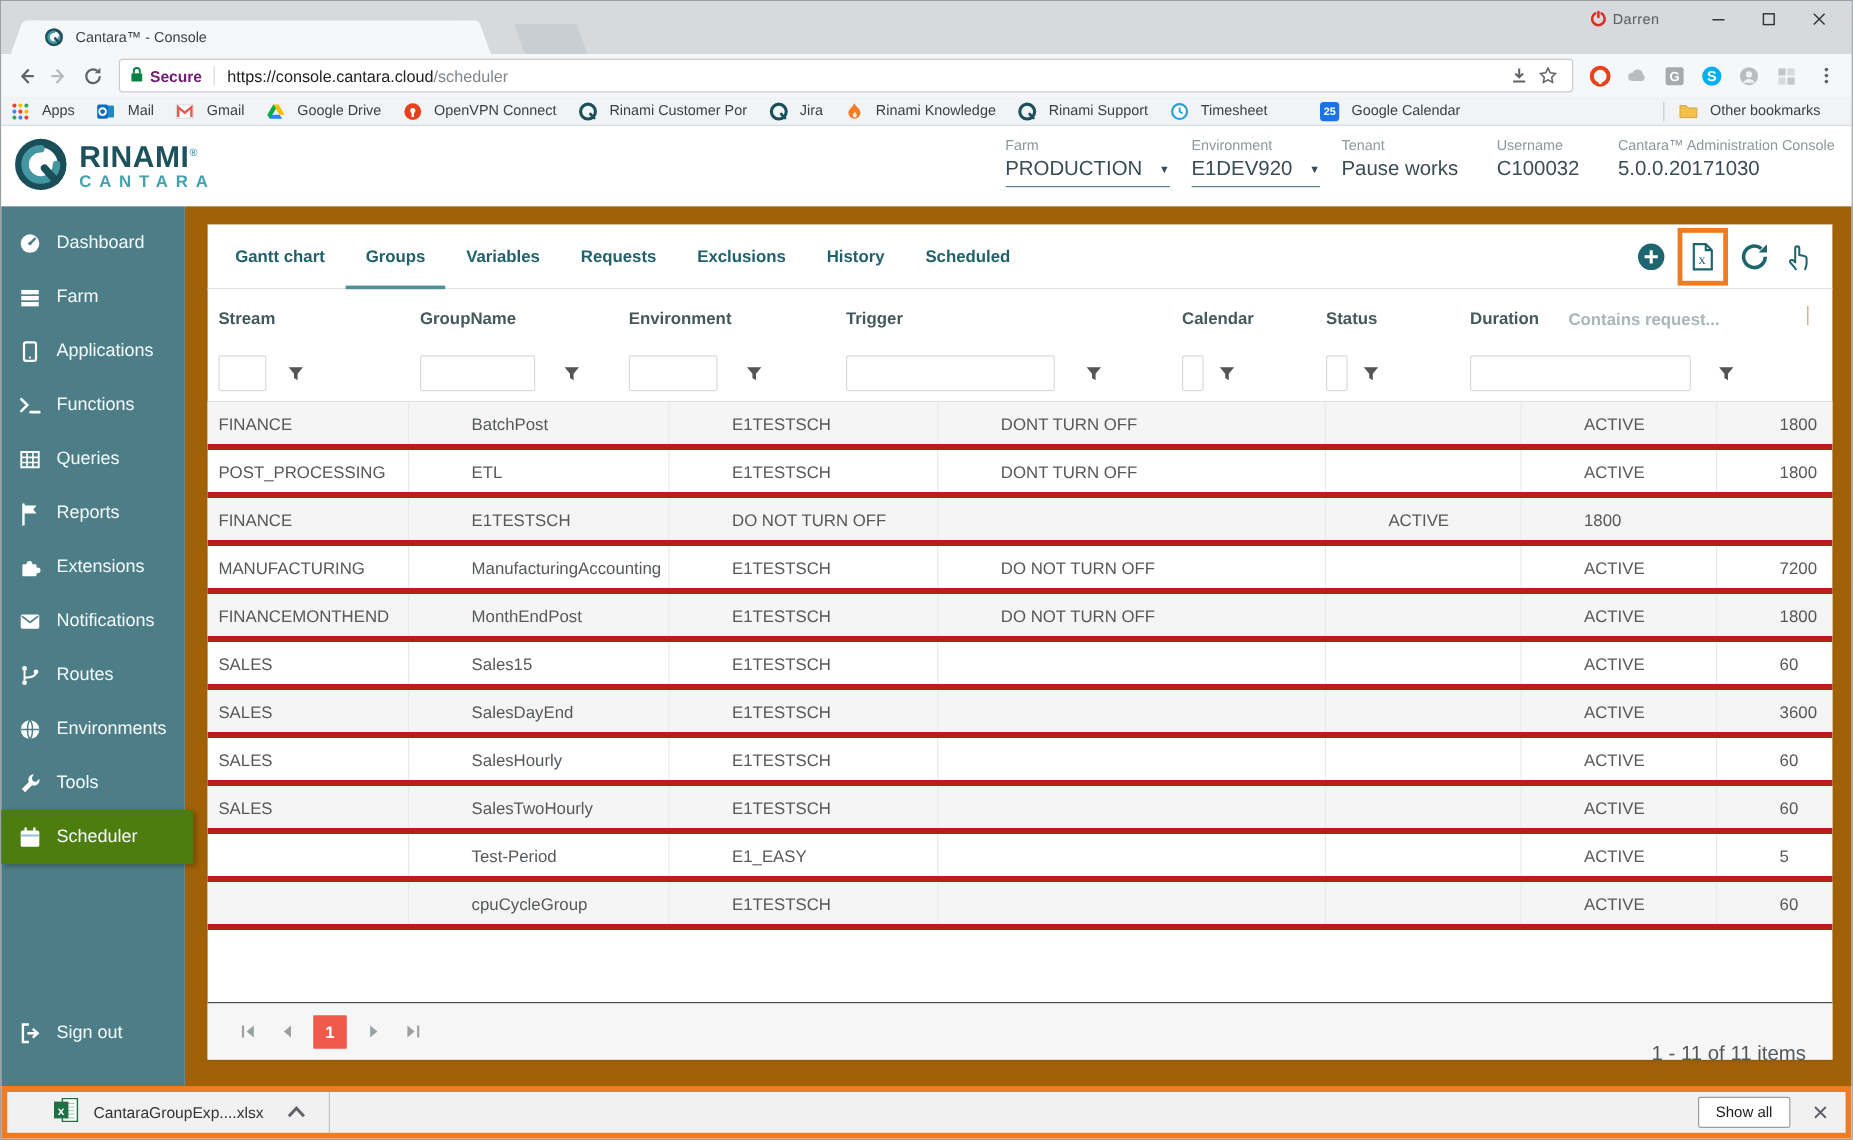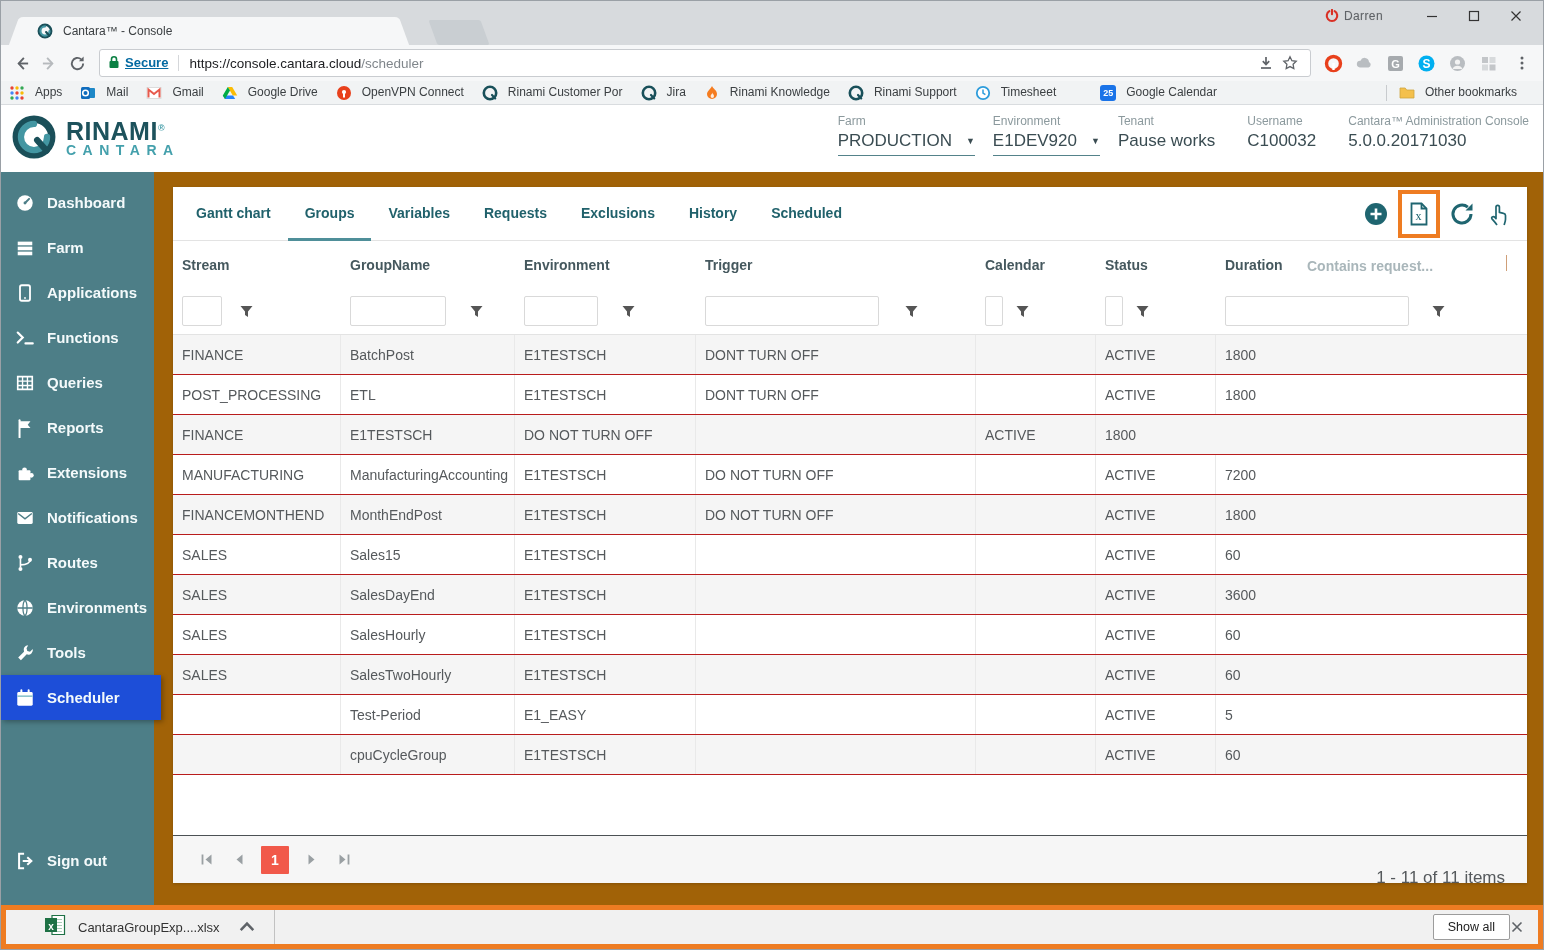--- a/index.html
+++ b/index.html
@@ -20,21 +20,21 @@
   .profile-chip{display:flex;align-items:center;gap:5px;margin-right:24px;}
   .profile-chip .js-icon{width:14px;height:14px;display:inline-block;}
   .profile-name{font-size:12px;color:#5f6368;letter-spacing:.4px;text-shadow:0 0 1px #bbb;}
   .winbtn{width:34px;height:24px;display:flex;align-items:center;justify-content:center;color:#3c4043;}
   .winbtn svg{width:12px;height:12px;}
 
   .toolbar{height:36px;background:#f6f7f8;display:flex;align-items:center;flex:0 0 36px;padding:0 6px;}
   .navbtn{width:28px;height:28px;display:flex;align-items:center;justify-content:center;}
   .navbtn svg{width:17px;height:17px;}
   .omnibox{flex:0 0 auto;width:1212px;height:28px;background:#fff;border:1px solid #c9ccd0;border-radius:3px;margin-left:8px;display:flex;align-items:center;padding:0 8px;}
-  .secure{display:flex;gap:5px;color:#0369a1;font-size:13px;font-weight:700;text-decoration:underline;}
+  .secure{display:flex;align-items:center;gap:5px;color:#701a75;font-size:13px;font-weight:700;}
   .secure svg{width:12px;height:14px;}
   .url-sep{width:1px;height:16px;background:#d5d7da;margin:0 10px;}
   .url{font-size:13.5px;color:#202124;}
   .url .path{color:#80868b;}
   .omni-spacer{flex:1;}
   .omni-ic{width:24px;height:24px;display:flex;align-items:center;justify-content:center;}
   .omni-ic svg{width:16px;height:16px;}
   .ext-row{display:flex;align-items:center;gap:7px;margin-left:10px;}
   .ext-ic{width:24px;height:24px;display:flex;align-items:center;justify-content:center;}
   .ext-ic svg{width:19px;height:19px;}
@@ -60,24 +60,24 @@
   .hfields{position:absolute;right:14px;top:9px;display:flex;gap:18px;}
   .hfield{display:flex;flex-direction:column;}
   .hfield .lbl{font-size:12px;color:#8b999d;margin-bottom:3px;}
   .hfield .val{font-size:17px;color:#3a4c52;display:flex;align-items:center;justify-content:space-between;padding-bottom:4px;}
   .hfield .caret{font-size:9px;color:#3a4c52;margin-left:14px;}
   .hfield.dd .val{border-bottom:1px solid #53828a;}
 
   
   .bodyrow{flex:1;display:flex;min-height:0;}
   .sidebar{width:153px;background:#4d7e87;display:flex;flex-direction:column;padding-top:8px;flex:0 0 153px;z-index:3;}
-  .sbitem{height:45px;display:flex;align-items:center;gap:12px;padding-left:14px;color:#f4fafb;font-size:15px;font-weight:700;position:relative;cursor:default;white-space:nowrap;}
+  .sbitem{height:45px;display:flex;align-items:center;gap:12px;padding-left:14px;color:#f4fafb;font-size:15px;font-weight:400;position:relative;cursor:default;white-space:nowrap;}
   .sbitem .js-icon{width:20px;height:20px;flex:0 0 20px;display:inline-flex;}
   .sbitem .js-icon svg{width:20px;height:20px;}
-  .sbitem.active{background:#1d4ed8;width:160px;box-shadow:2px 2px 5px rgba(0,0,0,.3);}
+  .sbitem.active{background:#4d7c0f;width:160px;box-shadow:2px 2px 5px rgba(0,0,0,.3);}
   .sb-spacer{flex:1;}
   .sb-signout{margin-bottom:22px;}
 
   .content{flex:1;position:relative;background:#a16207;}
   .card{position:absolute;left:19px;right:16px;top:15px;bottom:22px;background:#fff;box-shadow:0 1px 3px rgba(0,0,0,.18);}
 
   
   .ctabs{height:54px;border-bottom:1px solid #e3e3e3;display:flex;align-items:stretch;padding-left:6px;position:relative;}
   .ctab{padding:0 17px;display:flex;align-items:center;font-size:14px;font-weight:700;color:#20616b;border-bottom:3px solid transparent;margin-bottom:-1px;cursor:default;}
   .ctab.active{border-bottom-color:#4f8f99;}
@@ -93,21 +93,21 @@
   .th .contains{position:absolute;left:91px;top:17px;color:#a9b6ba;font-weight:700;white-space:nowrap;}
   .th .rsz{position:absolute;right:20px;top:14px;width:1px;height:16px;background:#cf9f78;}
   .frow{height:47px;align-items:center;border-bottom:1px solid #e3e3e3;}
   .fcell{display:flex;align-items:center;height:100%;padding-left:9px;}
   .fin{height:30px;border:1px solid #d9d9d9;border-radius:2px;background:#fff;font-size:13px;padding:0 5px;color:#444;outline:none;}
   .funnel{margin-left:18px;display:inline-flex;}
   .funnel svg{width:13px;height:13px;}
   .f1 .fin{width:40px;} .f2 .fin{width:96px;}.f2 .funnel{margin-left:24px;} .f3 .fin{width:74px;}.f3 .funnel{margin-left:24px;}
   .f4 .fin{width:174px;}.f4 .funnel{margin-left:26px;} .f5 .fin{width:18px;}.f5 .funnel{margin-left:13px;} .f6 .fin{width:18px;}.f6 .funnel{margin-left:13px;}
   .f7 .fin{width:184px;}.f7 .funnel{margin-left:23px;}
-  .tr{height:40px;border-bottom:1px solid #b91c1c;}
+  .tr{height:40px;border-bottom:5px solid #b91c1c;gap:43px;}
   .tr:nth-child(odd){background:#f5f5f5;}
   .td{font-size:14px;color:#55595c;padding-left:9px;display:flex;align-items:center;border-right:1px solid #e9e9e9;height:100%;overflow:hidden;white-space:nowrap;}
   .td:last-child{border-right:0;}
 
   
   .pager{position:absolute;left:0;right:0;bottom:0;height:48px;background:#f6f6f6;border-top:1px solid #4b5154;display:flex;align-items:center;padding:0 22px;}
   .pg{width:22px;height:22px;display:flex;align-items:center;justify-content:center;margin-right:11px;}
   .pg svg{width:15px;height:15px;}
   .pg-num{width:28px;height:28px;background:#f1594a;color:#fff;font-size:14px;font-weight:700;display:flex;align-items:center;justify-content:center;margin-right:11px;border-radius:1px;}
   .pg-spacer{flex:1;}
@@ -115,21 +115,21 @@
 
   
   .dlbar{height:44px;background:#f1f1f1;border:5px solid #ee7c22;display:flex;align-items:center;flex:0 0 44px;}
   .dl-item{display:flex;align-items:center;gap:12px;padding:0 16px 0 38px;height:100%;}
   .dl-item .js-icon svg{width:22px;height:22px;}
   .dl-name{font-size:13px;color:#333;}
   .dl-caret{display:inline-flex;margin-left:4px;}
   .dl-caret svg{width:14px;height:14px;}
   .dl-sep{width:1px;height:34px;background:#c2c2c2;}
   .dl-spacer{flex:1;}
-  .showall{height:26px;background:#fff;border:1px solid #9c9c9c;border-radius:2px;font-size:12.5px;color:#222;padding:0 14px;margin-right:0;font-family:"Liberation Sans",sans-serif;}
+  .showall{height:26px;background:#fff;border:1px solid #9c9c9c;border-radius:2px;font-size:12.5px;color:#222;padding:0 14px;margin-right:18px;font-family:"Liberation Sans",sans-serif;}
   .dl-close{margin-right:14px;display:inline-flex;}
   .dl-close svg{width:14px;height:14px;}
 </style>
 </head>
 <body>
 
 <div class="window">
 
   <div class="tabstrip">
     <div class="tab">

